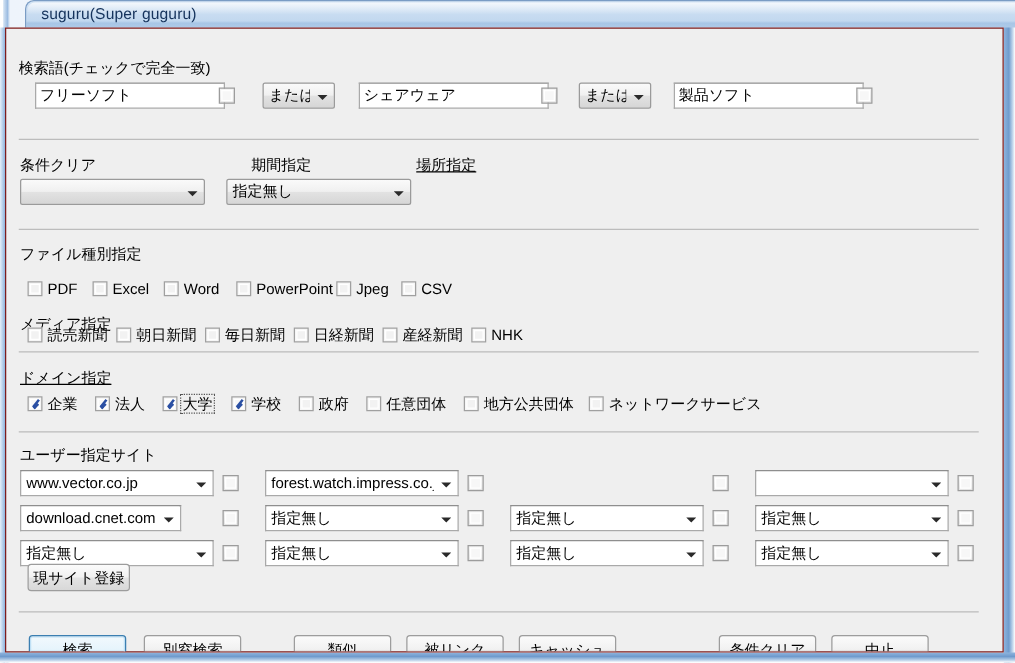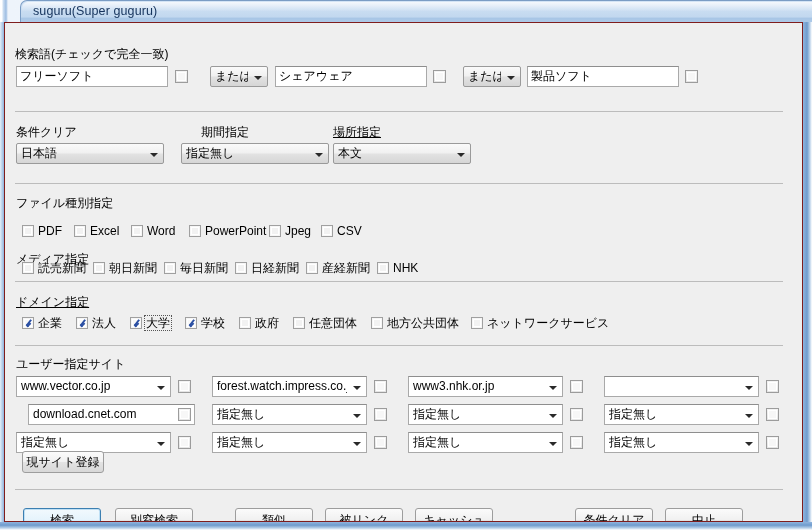--- a/index.html
+++ b/index.html
@@ -96,20 +96,21 @@
     box-sizing: border-box;
     height: 21px;
     background: #ffffff;
     border: 1px solid #a9a9a9;
     border-top-color: #8e8e8e;
     font-family: "Liberation Sans", "DejaVu Sans", sans-serif;
     font-size: 12px;
     color: #000;
     padding: 0 3px;
     outline: none;
+    margin-left: 12px;
   }
 
   .combo {
     position: absolute;
     box-sizing: border-box;
     height: 21px;
     border: 1px solid #9a9a9a;
     border-radius: 2px;
     background: linear-gradient(to bottom, #fafafa 0%, #f0f0f0 48%, #e2e2e2 52%, #d6d6d6 100%);
     font-size: 12px;
@@ -276,35 +277,30 @@
 
     <input class="txt" style="left: 522px; top: 43px; width: 152px;" value="製品ソフト">
     <div class="cbx" style="left:680px; top:47px;">
         <i></i>
       </div>
 
     <div class="hr" style="left:10px; top:88px; width:768px;"></div>
 
     <div class="sec-label" style="left:11px; top:101px;">条件クリア</div>
     <div class="combo" style="left:11px; top:120px; width:148px;">
-      <div class="cv">日本語</div>
       <span class="carr"></span>
     </div>
 
     <div class="sec-label" style="left:196px; top:101px;">期間指定</div>
     <div class="combo" style="left:176px; top:120px; width:148px;">
       <div class="cv">指定無し</div>
       <span class="carr"></span>
     </div>
 
     <div class="sec-label" style="left:328px; top:101px;text-decoration:underline;">場所指定</div>
-    <div class="combo" style="left:328px; top:120px; width:138px;">
-      <div class="cv">本文</div>
-      <span class="carr"></span>
-    </div>
 
     <div class="hr" style="left:10px; top:160px; width:768px;"></div>
 
     <div class="sec-label" style="left:11px; top:172px;">ファイル種別指定</div>
 
     <div class="chkitem" style="left:17px; top:201px;">
       <span class="box">
           <em></em>
         </span>
       <span class="lbl">PDF</span>
@@ -445,36 +441,32 @@
       </div>
 
     <div class="combo white" style="left:207px; top:353px; width:155px;">
       <div class="cv">forest.watch.impress.co.jp</div>
       <span class="carr"></span>
     </div>
     <div class="cbx" style="left:369px; top:357px;">
         <i></i>
       </div>
 
-    <div class="combo white" style="left:403px; top:353px; width:155px;">
-      <div class="cv">www3.nhk.or.jp</div>
-      <span class="carr"></span>
-    </div>
     <div class="cbx" style="left:565px; top:357px;">
         <i></i>
       </div>
 
     <div class="combo white" style="left:599px; top:353px; width:155px;">
       <span class="carr"></span>
     </div>
     <div class="cbx" style="left:761px; top:357px;">
         <i></i>
       </div>
 
-    <div class="combo white" style="left:11px; top:381px; width:167px;margin-left:12px;">
+    <div class="combo white" style="left:11px; top:381px; width:129px;">
       <div class="cv">download.cnet.com</div>
       <span class="carr"></span>
     </div>
     <div class="cbx" style="left:173px; top:385px;">
         <i></i>
       </div>
 
     <div class="combo white" style="left:207px; top:381px; width:155px;">
       <div class="cv">指定無し</div>
       <span class="carr"></span>

